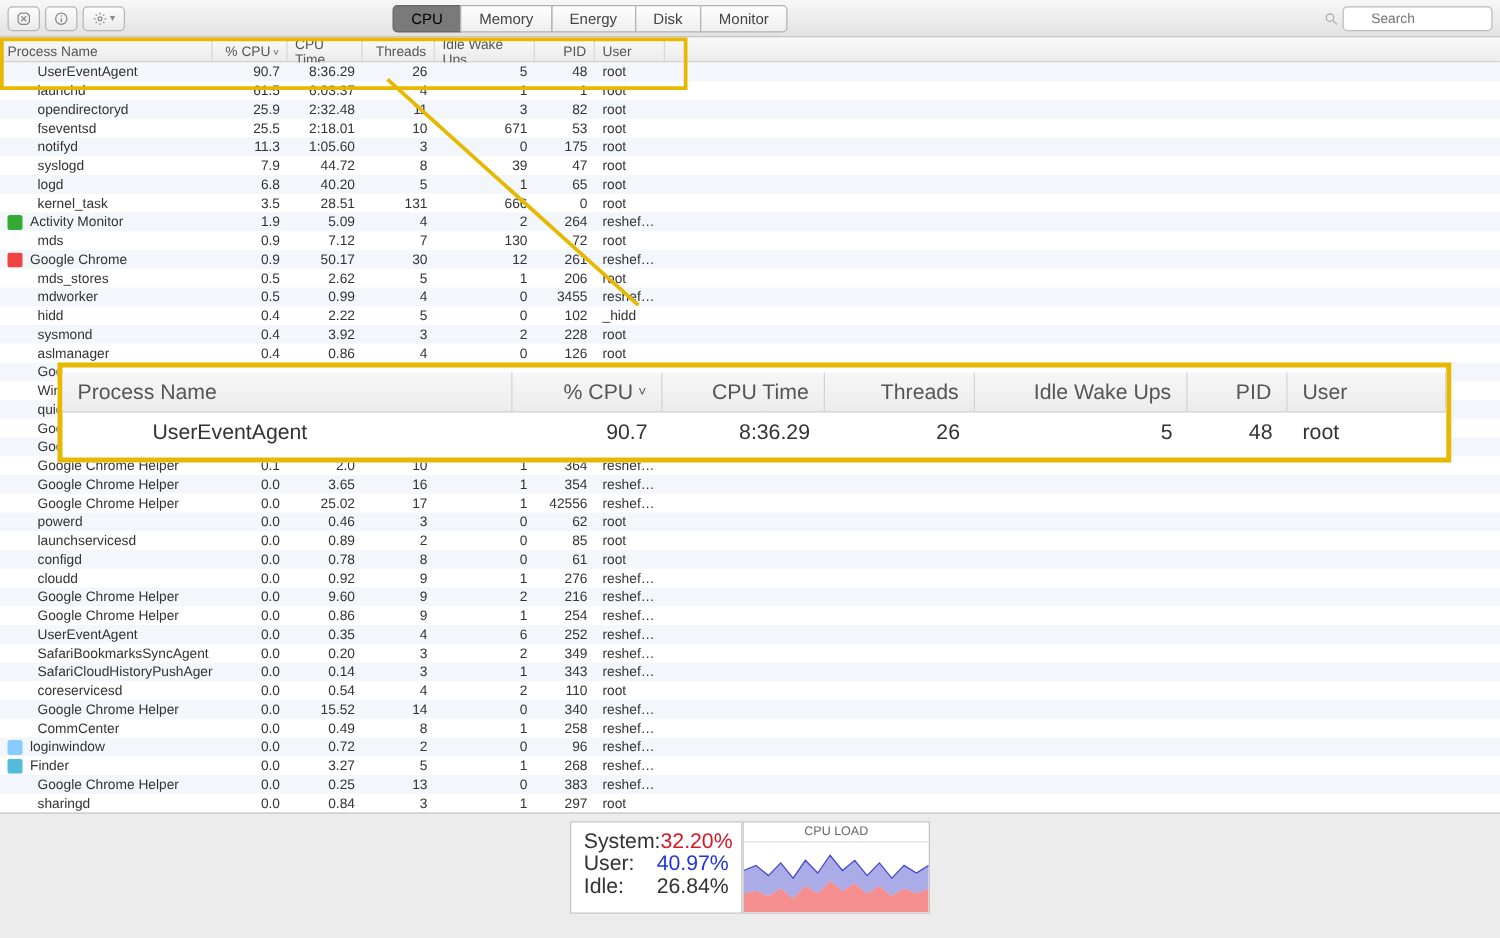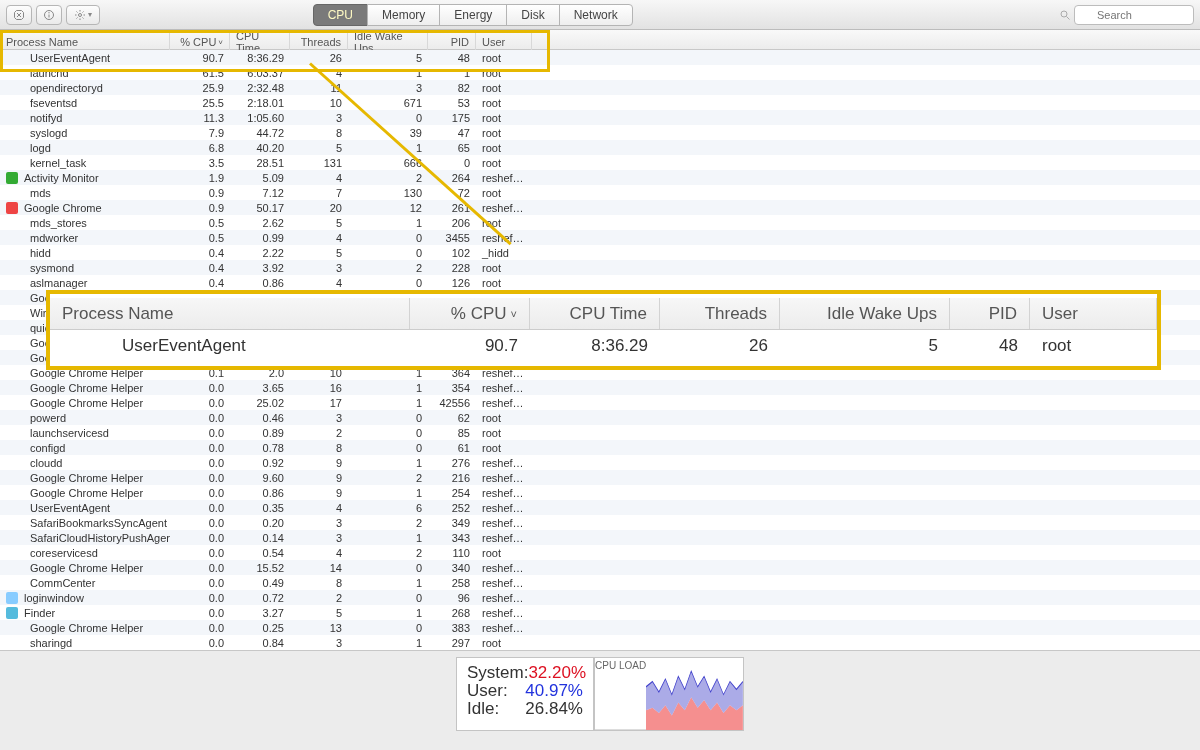--- a/index.html
+++ b/index.html
@@ -16,21 +16,21 @@
     background: linear-gradient(#fdfdfd,#eaeaea);
     display: inline-flex; align-items: center; justify-content: center;
     font-size: 11px; color: #555;
   }
   .tb-btn svg { width: 12px; height: 12px; }
   .tb-btn.gear { width: 34px; }
   .tabbar { margin-left:auto; margin-right:auto; display:flex; height:22px; }
   .tab { border:1px solid #b4b4b4; background:linear-gradient(#fff,#eee); padding:0 14px; display:flex; align-items:center; font-size:12px; color:#444; margin-left:-1px; }
   .tab:first-child { border-radius:4px 0 0 4px; margin-left:0; }
   .tab:last-child { border-radius:0 4px 4px 0; }
-  .tab.active { background:#7a7a7a; color:#fef9c3; border-color:#666; }
+  .tab.active { background:#7a7a7a; color:#000000; border-color:#666; }
   .searchwrap { position:relative; margin-left:auto;padding-left:20px; }
   .search { width:120px; height:20px; border:1px solid #bcbcbc; border-radius:4px; padding:0 6px 0 22px; font-size:11px; background:#fff; }
   .searchwrap svg { position:absolute; left:5px; top:4px; width:12px; height:12px; fill:#aaa; }
   
   .colhead {
     height: 20px; background: linear-gradient(#f9f9f9,#ececec);
     border-bottom: 1px solid #c8c8c8;
     display: grid;
     grid-template-columns: 170px 60px 60px 58px 80px 48px 56px 1fr;
     align-items: center;
@@ -74,21 +74,21 @@
   .zoomrow .pad2 { width:60px; display:inline-block; }
   
   .footer {
     position:absolute; left:0; bottom:0; width:100%; height:100px;
     background:#ececec; border-top:1px solid #c7c7c7;
     display:flex; justify-content:center; align-items:flex-start; padding-top:6px; gap:0;
   }
   .fbox { border:1px solid #c4c4c4; background:#fff; height:74px; }
   .fbox.stats { width:138px; padding:6px 10px; font-size:17px; }
   .fbox.stats .line { display:flex; justify-content:space-between; height:18px; align-items:center; }
-  .fbox.graph { width:150px; display:flex; flex-direction:row; }
+  .fbox.graph { width:150px; display:flex; flex-direction:column; }
   .fbox.graph .title { font-size:10px; text-align:center; color:#666; padding:2px 0; border-bottom:1px solid #ddd; }
   .fbox.graph .plot { flex:1; position:relative; overflow:hidden; }
   .fbox.counts { width:150px; padding:6px 10px; font-size:11px; }
   .fbox.counts .line { display:flex; justify-content:space-between; height:18px; align-items:center; }
   .red { color:#d12; }
   .blue { color:#23d; }
 </style>
 </head>
 <body>
 
@@ -112,21 +112,21 @@
         <circle cx="12" cy="12" r="3" fill="none" stroke="#888" stroke-width="2"></circle>
         <path d="M12 2v3M12 19v3M2 12h3M19 12h3M5 5l2 2M17 17l2 2M19 5l-2 2M7 17l-2 2" stroke="#888" stroke-width="2"></path>
       </svg>
     <span style="font-size:8px;margin-left:2px;color:#888">▾</span>
   </div>
   <div class="tabbar" id="tabbar">
       <div class="tab active">CPU</div>
       <div class="tab">Memory</div>
       <div class="tab">Energy</div>
       <div class="tab">Disk</div>
-      <div class="tab">Network</div>
+      <div class="tab">Monitor</div>
     </div>
   <div class="searchwrap">
     <svg viewBox="0 0 24 24">
         <circle cx="10" cy="10" r="6" fill="none" stroke="#aaa" stroke-width="2"></circle>
         <line x1="15" y1="15" x2="21" y2="21" stroke="#aaa" stroke-width="2"></line>
       </svg>
     <input class="search" placeholder="Search" style="">
   </div>
 </div>
 
@@ -271,21 +271,21 @@
       <div class="c">root</div>
       <div class="c"></div>
     </div>
     <div class="row">
       <div class="c pname">
         <span class="icon" style="background: rgb(238, 68, 68);"></span>
         <span>Google Chrome</span>
       </div>
       <div class="c r">0.9</div>
       <div class="c r">50.17</div>
-      <div class="c r">20</div>
+      <div class="c r">30</div>
       <div class="c r">12</div>
       <div class="c r">261</div>
       <div class="c">reshefbom</div>
       <div class="c"></div>
     </div>
     <div class="row">
       <div class="c pname">
         <span class="pad"></span>
         <span>mds_stores</span>
       </div>

